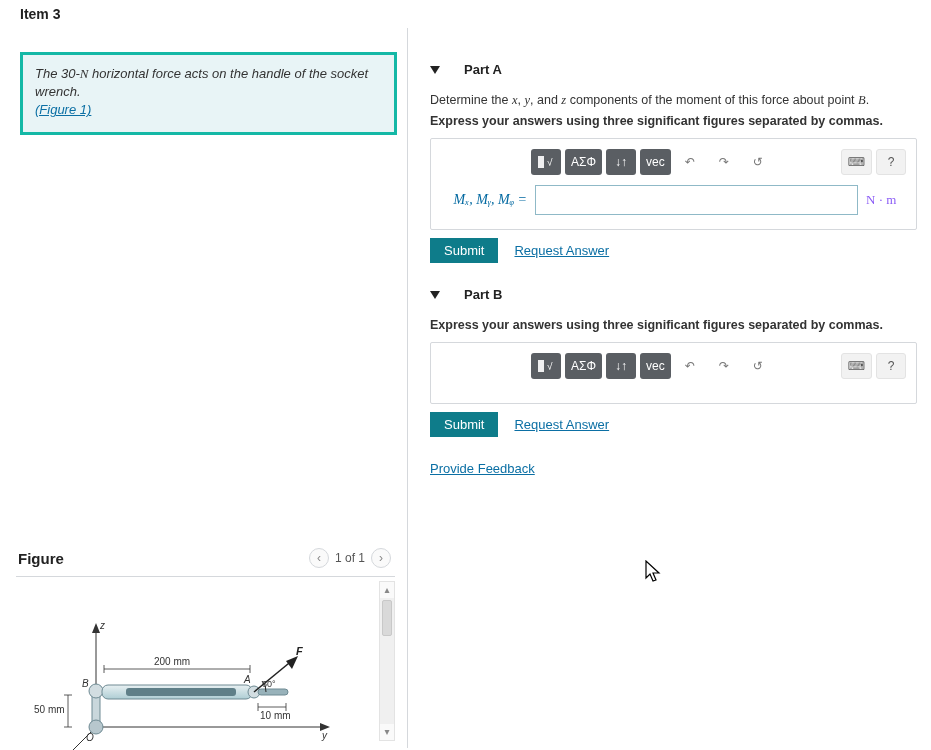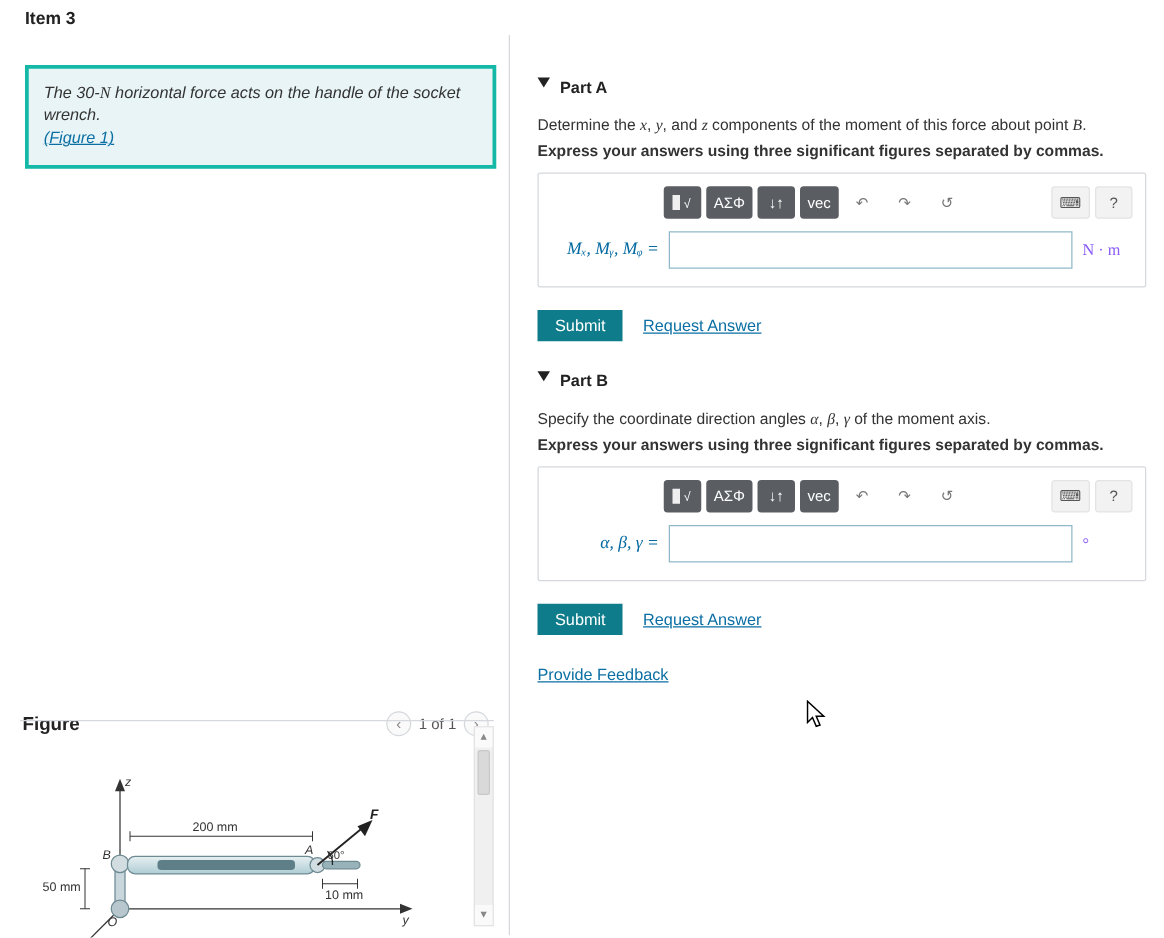--- a/index.html
+++ b/index.html
@@ -32,21 +32,21 @@
     font-size: 13px;
     line-height: 1.4;
     color: #333;
     font-style: italic;
   }
   .statement a { color: var(--link); text-decoration: underline; cursor: pointer; }
   .force-n { font-family: "Times New Roman", serif; }
 
   
   .figure-head {
-    position: absolute; left: 0; right: 10px; top: 541px;
+    position: absolute; left: 0; right: 10px; top: 520px;
     display: flex; align-items: center; justify-content: space-between;
     padding: 0 6px;
   }
   .figure-head h2 { font-size: 15px; font-weight: bold; margin: 0; }
   .pager { display: flex; align-items: center; gap: 6px; font-size: 12px; color: #555; }
   .pg-btn {
     width: 20px; height: 20px; border: 1px solid var(--gray-border);
     border-radius: 50%; background: #fafafa; color: #888;
     display: inline-flex; align-items: center; justify-content: center;
     font-size: 12px; cursor: pointer;
@@ -66,21 +66,21 @@
   .fig-scroll .up { top: 0; }
   .fig-scroll .dn { bottom: 0; }
   .fig-scroll .thumb {
     position: absolute; left: 2px; right: 2px; top: 18px; height: 36px;
     background: #d9d9d9; border: 1px solid #c8c8c8; border-radius: 2px;
   }
   .fig-canvas { position: absolute; left: 10px; top: 30px; width: 320px; height: 170px; }
 
   
   .part { margin-bottom: 24px; }
-  .part-header { display: flex; align-items: flex-start; gap: 8px; margin: 10px 0 16px; }
+  .part-header { display: flex; align-items: center; gap: 24px; margin: 10px 0 16px; }
   .disc-tri {
     width: 0; height: 0; border-left: 5px solid transparent; border-right: 5px solid transparent;
     border-top: 8px solid #222; display: inline-block;
   }
   .part-title { font-weight: bold; font-size: 13px; }
   .prompt1 { font-size: 12.5px; color: #333; margin-bottom: 6px; }
   .prompt1 .serif-i { font-family: "Times New Roman", serif; font-style: italic; }
   .prompt2 { font-size: 12.5px; color: #333; font-weight: bold; margin-bottom: 10px; }
 
   .answer-box { border: 1px solid var(--gray-border); border-radius: 2px; padding: 10px 10px 14px; position: relative; }
@@ -99,21 +99,21 @@
   .tbtn svg { display: block; }
   .spacer { flex: 1; }
   .input-row { display: flex; align-items: center; gap: 8px; }
   .lhs { width: 86px; text-align: right; font-family: "Times New Roman", serif; font-style: italic; font-size: 14px; color: #0369a1; }
   .answer-input {
     flex: 1; height: 30px; border: 1px solid #8fb9c7; background: #fff;
     padding: 4px 6px; font-size: 13px;
   }
   .unit { width: 40px; font-family: "Times New Roman", serif; font-size: 13px; color: #8b5cf6; }
 
-  .actions { margin-top: 18px; display: flex; align-items: center; gap: 16px; }
+  .actions { margin-top: 8px; display: flex; align-items: center; gap: 16px; }
   .submit-btn {
     background: var(--teal); color: #fff; border: none; padding: 5px 14px;
     font-size: 13px; cursor: pointer;
   }
   .link-a { color: var(--link); text-decoration: underline; font-size: 13px; cursor: pointer; }
 
   .feedback { margin-top: 16px; }
 
   
   .cursor-arrow { position: absolute; left: 645px; top: 560px; pointer-events: none; }
@@ -249,48 +249,40 @@
           <button class="submit-btn">Submit</button>
           <a class="link-a">Request Answer</a>
         </div>
       </div>
 
       <div class="part">
         <div class="part-header">
           <span class="disc-tri"></span>
           <span class="part-title">Part B</span>
         </div>
-        <div class="prompt1">
-          <span>Specify the coordinate direction angles </span><span class="serif-i">α</span><span>, </span><span class="serif-i">β</span><span>, </span><span class="serif-i">γ</span><span> of the moment axis.</span>
-        </div>
         <div class="prompt2">Express your answers using three significant figures separated by commas.</div>
 
         <div class="answer-box">
           <div class="toolbar">
             <button class="tbtn">
               <svg width="18" height="14" viewBox="0 0 18 14">
                   <rect x="1" y="1" width="6" height="12" fill="#fff" opacity="0.9"></rect>
                   <text x="10" y="11" font-size="10" fill="#fff">√</text>
                 </svg>
             </button>
             <button class="tbtn">ΑΣΦ</button>
             <button class="tbtn">↓↑</button>
             <button class="tbtn">vec</button>
             <button class="tbtn ghost">↶</button>
             <button class="tbtn ghost">↷</button>
             <button class="tbtn ghost">↺</button>
             <span class="spacer"></span>
             <button class="tbtn light">⌨</button>
             <button class="tbtn light">?</button>
           </div>
-          <div class="input-row">
-            <div class="lhs">α, β, γ =</div>
-            <input class="answer-input" type="text" style="">
-            <div class="unit">°</div>
-          </div>
         </div>
         <div class="actions">
           <button class="submit-btn">Submit</button>
           <a class="link-a">Request Answer</a>
         </div>
       </div>
 
       <div class="feedback">
         <a class="link-a">Provide Feedback</a>
       </div>

